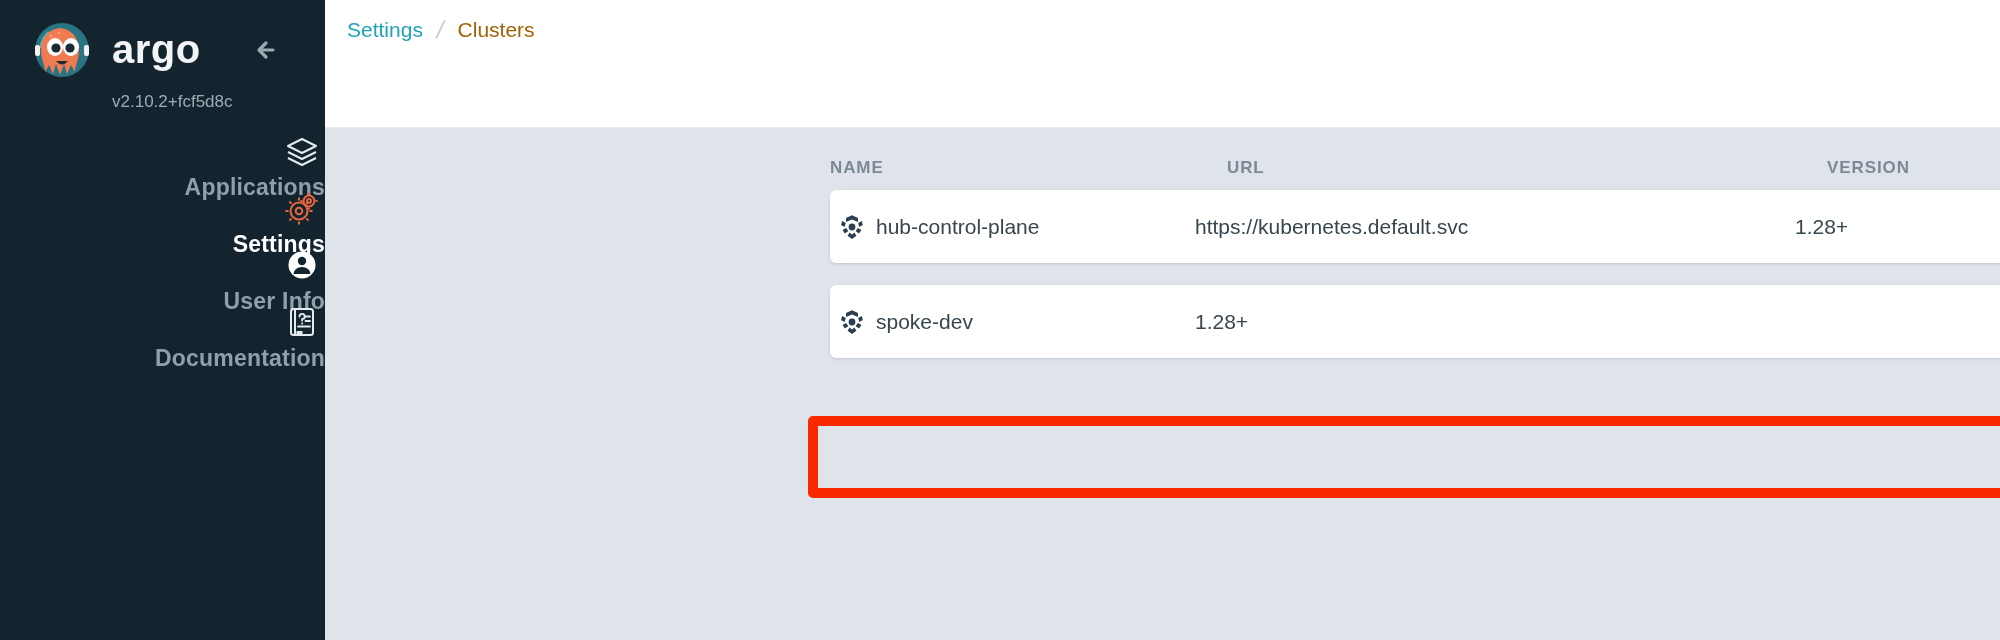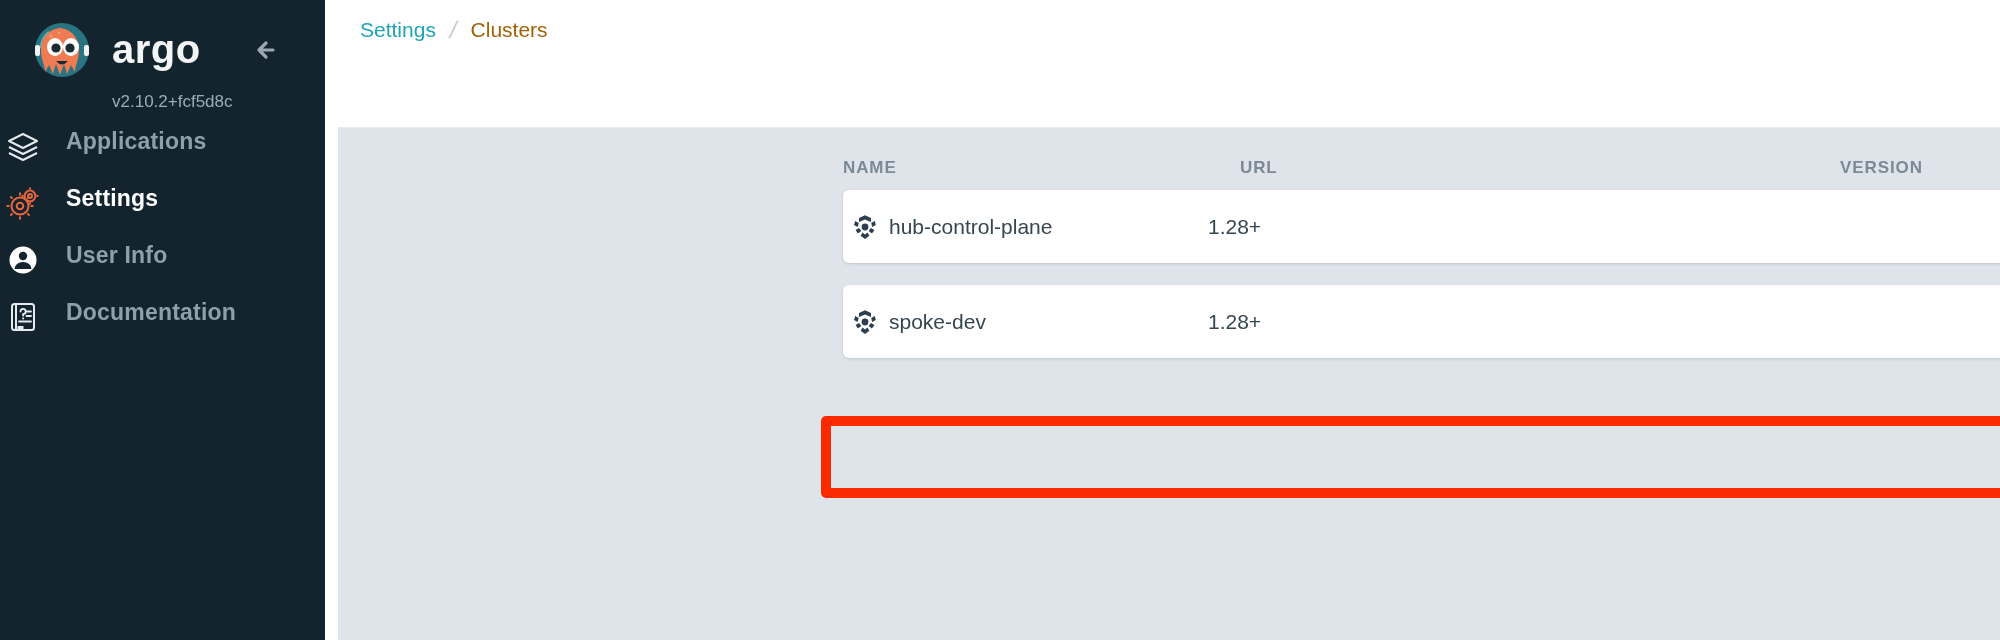--- a/index.html
+++ b/index.html
@@ -2,21 +2,21 @@
 <html><head>
 <meta charset="utf-8">
 <style>
   * { margin:0; padding:0; box-sizing:border-box; }
   html, body {
     width:2000px; height:640px;
     font-family:"Liberation Sans", sans-serif;
     background:#ffffff;
     overflow:hidden;
   }
-  .app { display:flex; width:2000px; height:640px;gap:13px; }
+  .app { display:flex; width:2000px; height:640px; }
 
   
   .sidebar {
     width:325px; flex:0 0 325px; height:640px;
     background:#13242f;
     position:relative;
   }
   .brand {
     display:flex; align-items:flex-start;
     padding:18px 0 0 26px; height:110px;
@@ -32,22 +32,22 @@
     font-size:17px; color:#9bacb5; line-height:24px; margin-top:20px;
     font-weight:400;
   }
   .collapse-btn {
     position:absolute; right:38px; top:30px;
     width:40px; height:40px; cursor:pointer;
   }
 
   .nav { margin-top:18px; }
   .nav-item {
-    display:flex; align-items:flex-start;
-    height:57px; cursor:pointer;
+    display:flex; align-items:flex-end;
+    height:57px; padding-left:28px; cursor:pointer;flex-direction:column;
   }
   .nav-icon {
     width:46px; flex:0 0 46px; display:flex;
     align-items:center; justify-content:center;
   }
   .nav-label {
     margin-left:20px; font-size:23px; color:#8fa0aa; font-weight:600;
     letter-spacing:0.2px;
   }
   .nav-item.active .nav-label { color:#ffffff; }
@@ -251,20 +251,21 @@
                     <path d="M23.8 8 L24.8 12 L21.2 14 L20.2 10 Z"></path>
                     <path d="M4.6 17 L8 15 L10.4 18 L6.8 20.6 Z"></path>
                     <path d="M23.4 17 L21 20.6 L17.6 18 L20 15 Z"></path>
                     <path d="M14 26 L9.6 22.8 L11.6 19.6 L14 21.4 L16.4 19.6 L18.4 22.8 Z"></path>
                     <circle cx="14" cy="14" r="3.4"></circle>
                   </g>
                 </svg>
               </span>
               <span>hub-control-plane</span>
             </div>
+            <div class="cell url-cell">https://kubernetes.default.svc</div>
             <div class="cell ver-cell">1.28+</div>
 
           </div>
 
           <div class="row">
             <div class="cell name-cell">
               <span class="k8s-icon">
                 <svg width="28" height="28" viewBox="0 0 28 28">
                   <g fill="#2c3e50">
                     <path d="M14 2.2 L20 5 L20 9 L14 6.4 L8 9 L8 5 Z"></path>

